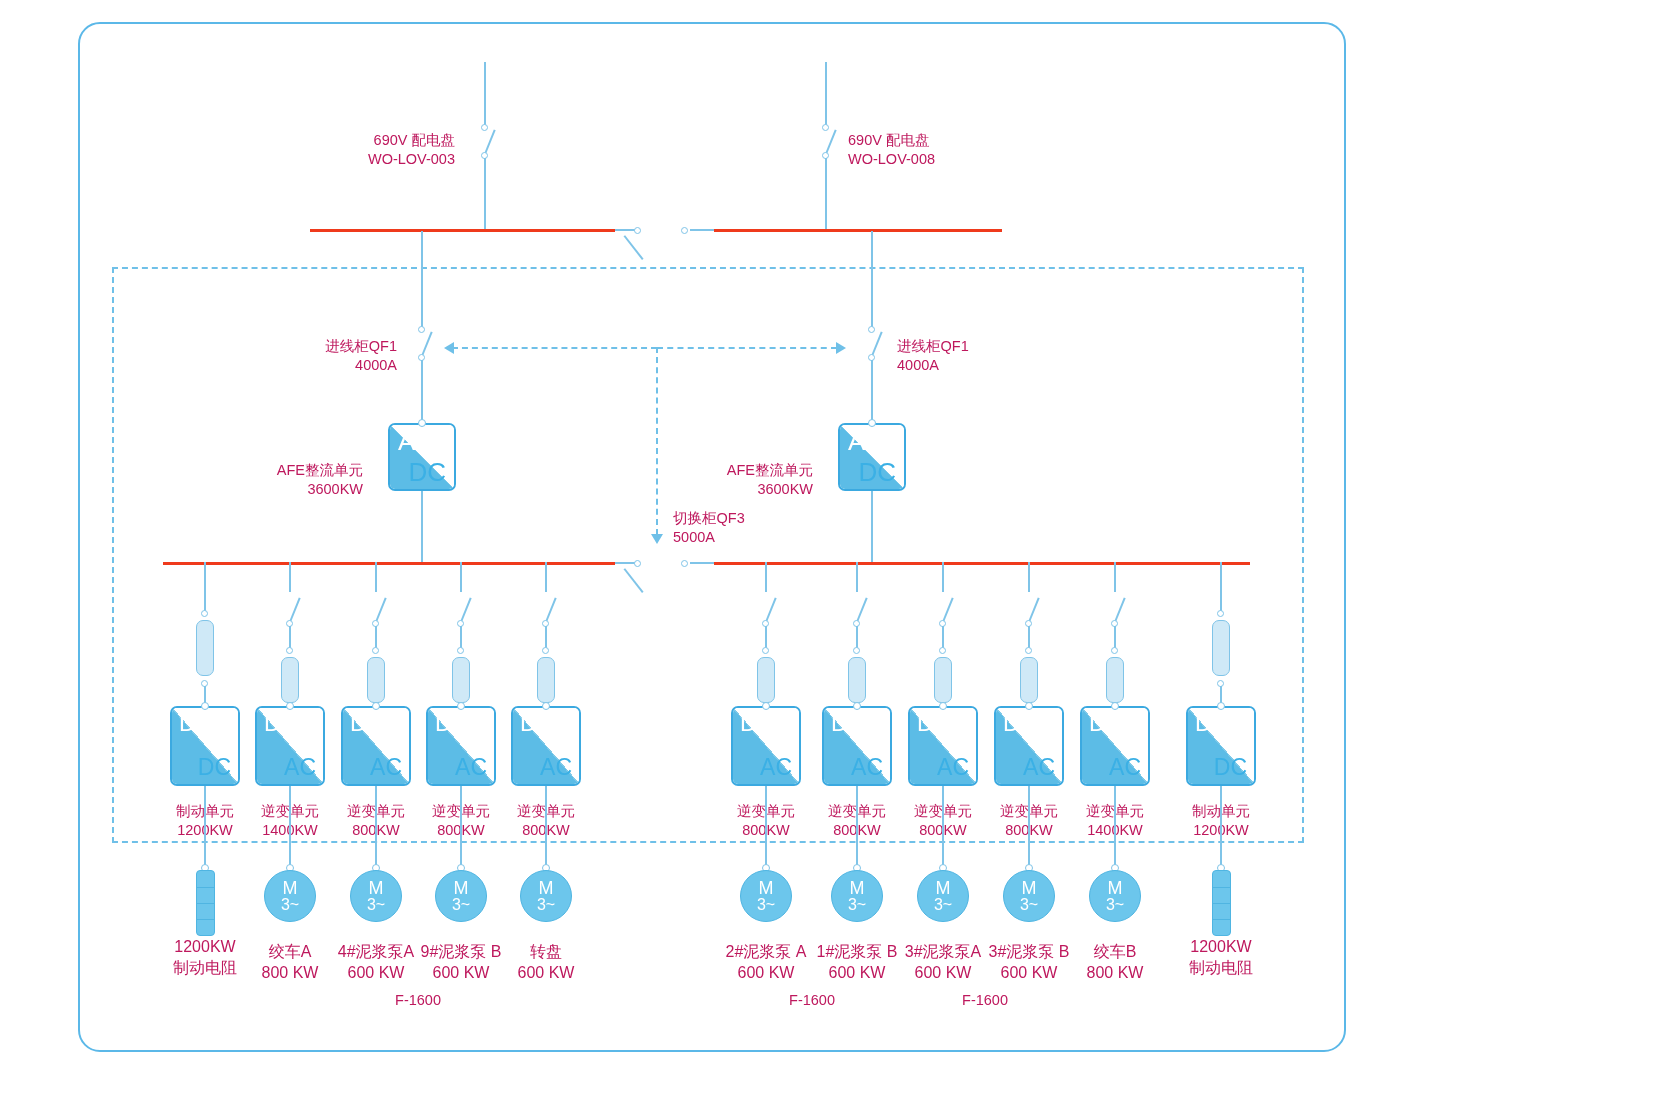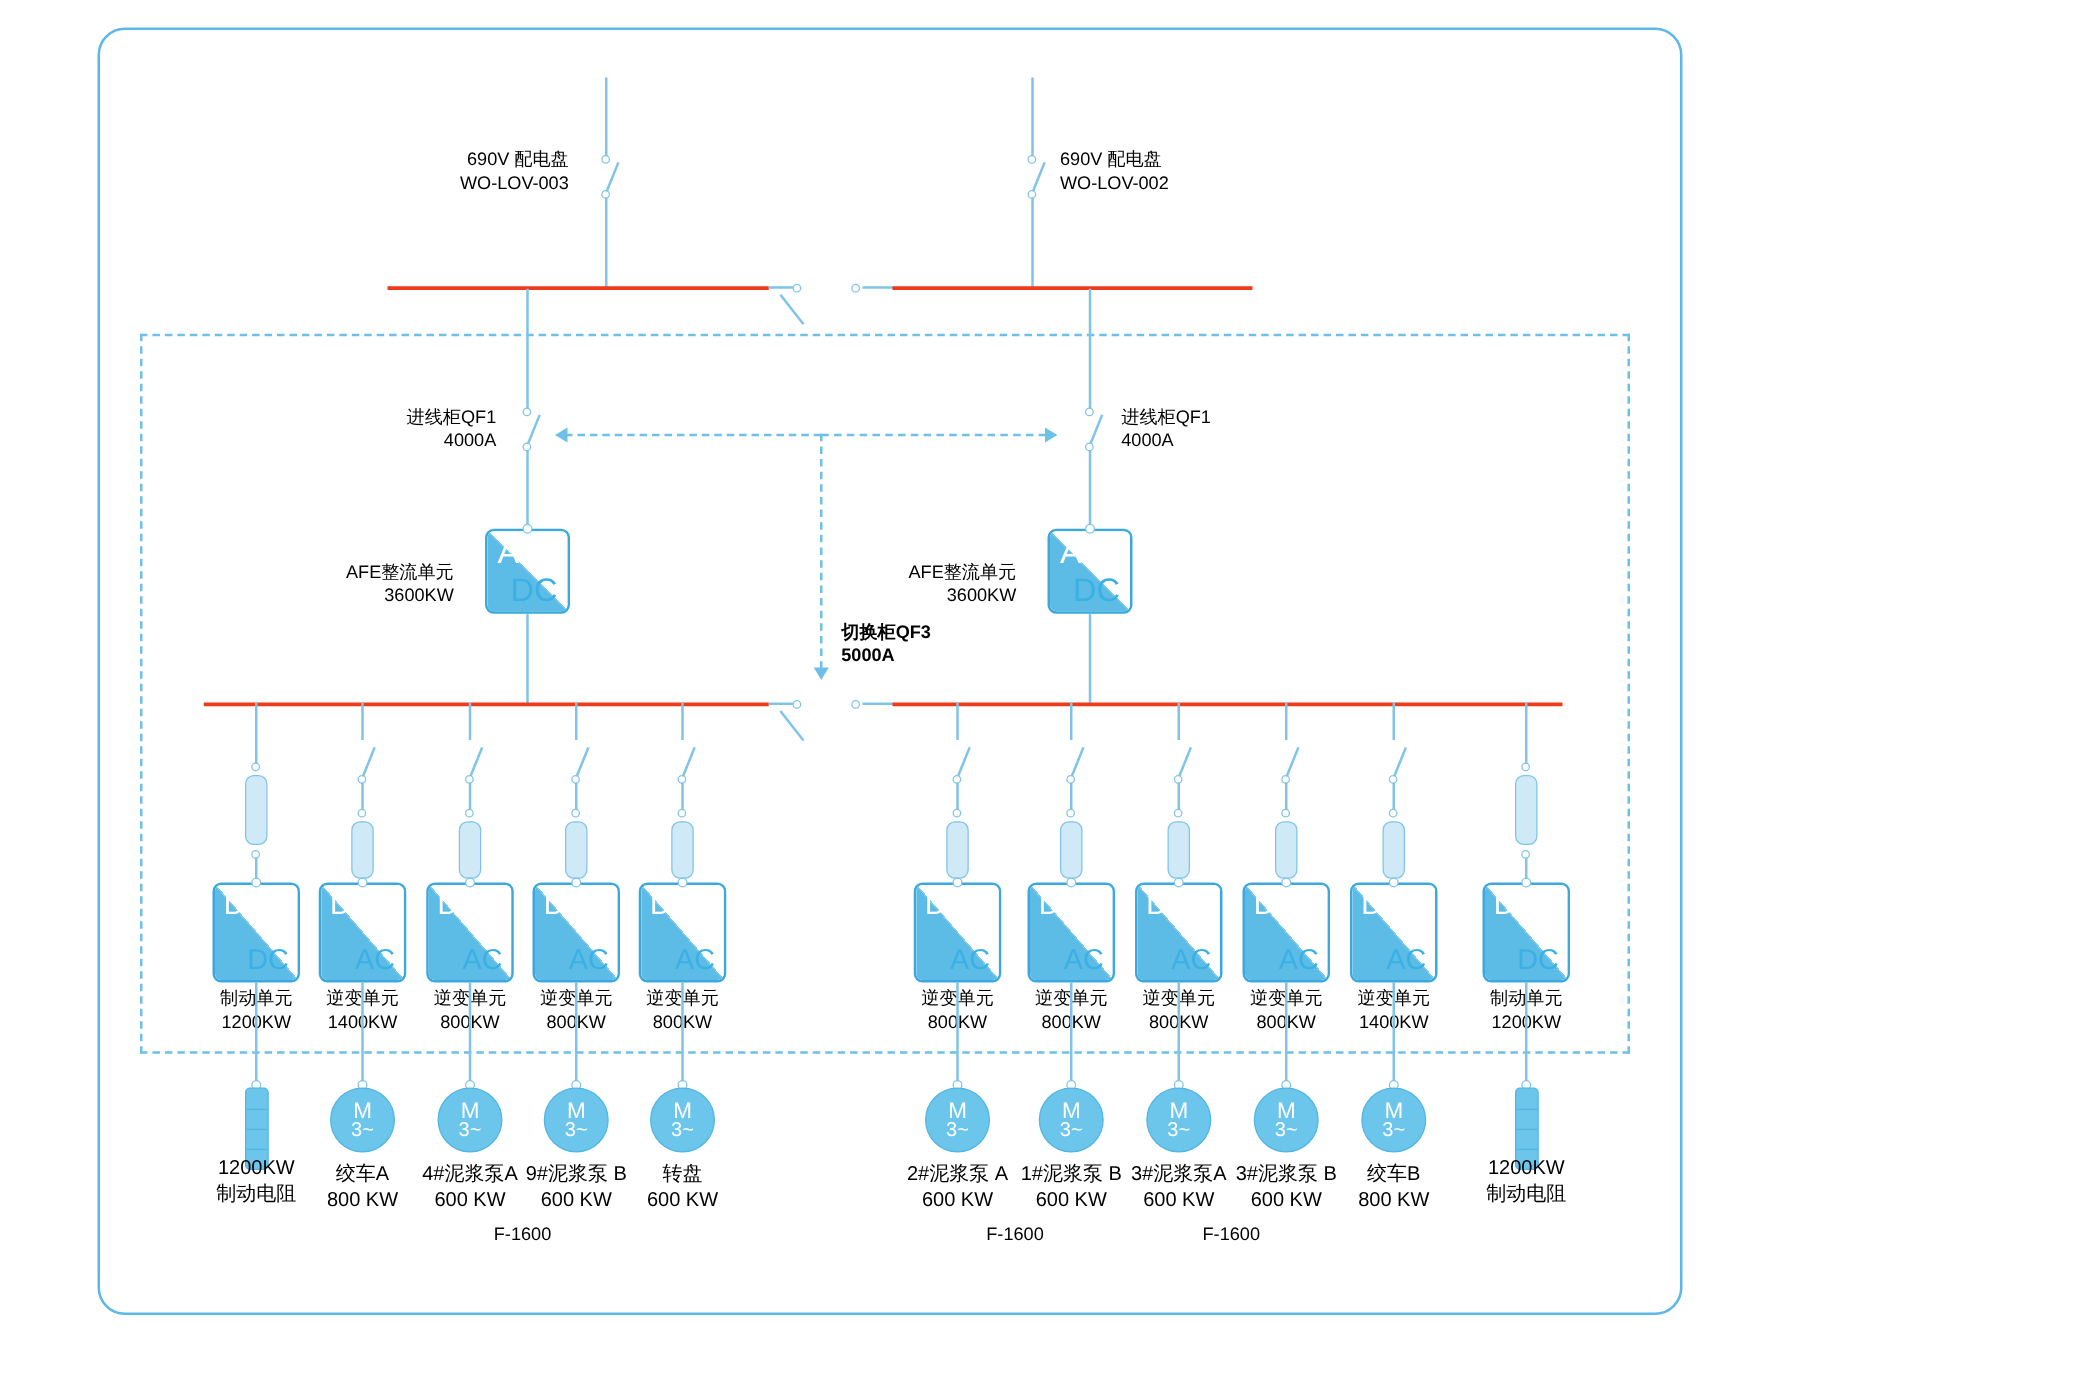--- a/index.html
+++ b/index.html
@@ -62,21 +62,21 @@
     align-items:center;justify-content:center;line-height:1.02;box-sizing:border-box;}
   .motor .m1{font-size:18px;}
   .motor .m2{font-size:16px;}
 
   
   .res{position:absolute;width:19px;height:66px;border:1.5px solid #4fb5e2;border-radius:4px;
     background:#6cc6ec;box-sizing:border-box;}
   .res i{position:absolute;left:0;right:0;height:0;border-top:1.5px solid #4fb5e2;display:block;}
 
   
-  .lbl{position:absolute;color:#000000;font-size:14.5px;line-height:19px;white-space:nowrap;}
+  .lbl{position:absolute;color:#be185d;font-size:14.5px;line-height:19px;white-space:nowrap;margin-top:12px;}
   .lbl.c{text-align:center;transform:translateX(-50%);}
   .lbl.r{text-align:right;transform:translateX(-100%);}
   .lbl.big{font-size:16px;line-height:21px;}
 </style>
 </head>
 <body>
 
 <div id="stage">
 
   <div id="outer-frame"></div>
@@ -91,21 +91,21 @@
     <div>WO-LOV-003</div>
   </div>
 
   <div class="vline" style="left:825px;top:62px;height:66px;"></div>
   <div class="node" style="left:822px;top:124px;"></div>
   <div class="blade" style="left:825px;top:128px;transform:rotate(22deg);"></div>
   <div class="node" style="left:822px;top:152px;"></div>
   <div class="vline" style="left:825px;top:158px;height:72px;"></div>
   <div class="lbl" style="left:848px;top:119px;">
     <div>690V 配电盘</div>
-    <div>WO-LOV-002</div>
+    <div>WO-LOV-008</div>
   </div>
 
   <div class="bus" style="left:310px;top:229px;width:305px;"></div>
   <div class="hline" style="left:615px;top:229px;width:22px;"></div>
   <div class="node" style="left:634px;top:227px;"></div>
   <div class="blade-h" style="left:642px;top:230px;transform:rotate(-38deg);height:30px;width:2px;transform-origin:0% 100%;"></div>
   <div class="node" style="left:681px;top:227px;"></div>
   <div class="hline" style="left:690px;top:229px;width:25px;"></div>
   <div class="bus" style="left:714px;top:229px;width:288px;"></div>
 
@@ -155,21 +155,21 @@
     <div class="lt">AC</div>
     <div class="rb">DC</div>
   </div>
   <div class="nodef" style="left:868px;top:419px;"></div>
   <div class="lbl r" style="left:813px;top:449px;">
     <div>AFE整流单元</div>
     <div>3600KW</div>
   </div>
   <div class="vline" style="left:871px;top:491px;height:72px;"></div>
 
-  <div class="lbl" style="left:673px;top:497px;font-weight:bold;">
+  <div class="lbl" style="left:673px;top:497px;">
     <div>切换柜QF3</div>
     <div>5000A</div>
   </div>
 
   <div class="bus" style="left:163px;top:562px;width:452px;"></div>
   <div class="hline" style="left:615px;top:562px;width:22px;"></div>
   <div class="node" style="left:634px;top:560px;"></div>
   <div class="blade-h" style="left:642px;top:563px;transform:rotate(-38deg);height:30px;width:2px;transform-origin:0% 100%;"></div>
   <div class="node" style="left:681px;top:560px;"></div>
   <div class="hline" style="left:690px;top:562px;width:25px;"></div>

